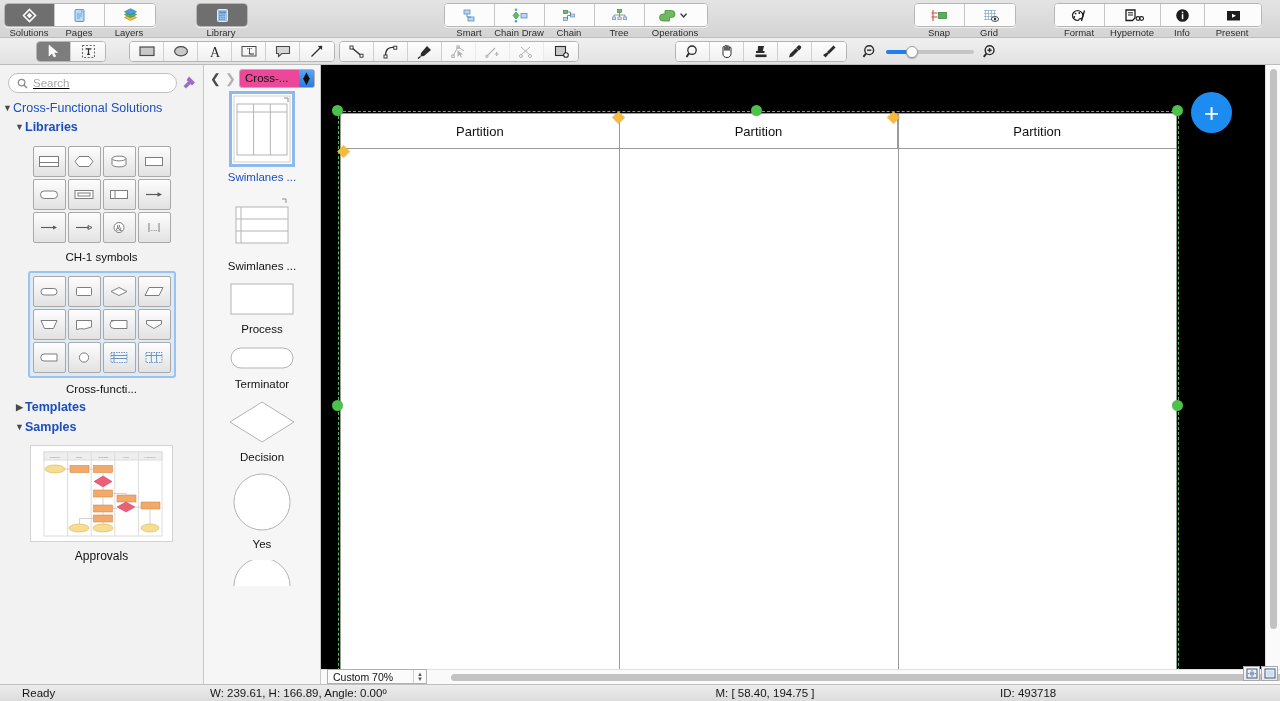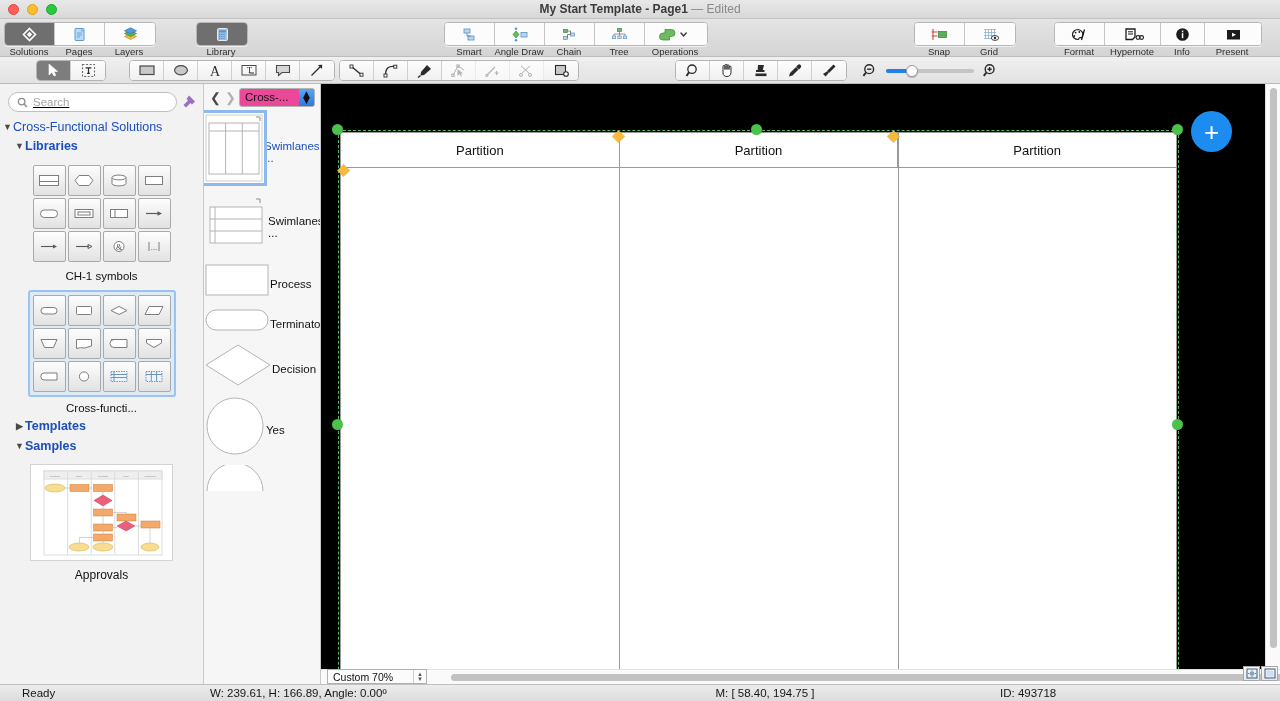--- a/index.html
+++ b/index.html
@@ -135,21 +135,21 @@
     flex: 1; height: 19px; background: #ec4899; border: 1px solid #b3b3b3; border-radius: 3px;
     display: flex; align-items: center; justify-content: space-between; padding-left: 5px; overflow: hidden;
   }
   .lib-select span { font-size: 11.5px; color: #111; white-space: nowrap; }
   .stepper {
     width: 15px; height: 100%; background: linear-gradient(#58a6f5,#2a7be0);
     display: flex; flex-direction: column; align-items: center; justify-content: center;
     color: #fff; font-size: 7px; line-height: 6px; flex: 0 0 15px;
   }
   .lib-scroll { flex: 1; overflow: hidden; padding-top: 3px; }
-  .lib-item { display: flex; flex-direction: row; align-items: center; margin-bottom: 10px; }
+  .lib-item { display: flex; flex-direction: column; align-items: center; margin-bottom: 10px; }
   .lib-item .thumb { position: relative; }
   .lib-item .name { font-size: 11.5px; color: #111; margin-top: 7px; }
   .lib-item.sel .name { color: #1b4fbf; }
   .thumb-sel { outline: 3px solid #8db9ec; background: #fff; }
 
   
   .canvas-wrap { flex: 1; position: relative; background: #000000; overflow: hidden; }
   .canvas-scroll-v {
     position: absolute; right: 0; top: 0; bottom: 14px; width: 15px;
     background: #fafafa; border-left: 1px solid #e0e0e0;
@@ -221,31 +221,20 @@
     width: 17px; height: 15px; background: linear-gradient(#fafafa,#e8e8e8);
     border: 1px solid #a8a8a8; display: flex; align-items: center; justify-content: center;
   }
   svg { display: block; }
 </style>
 </head>
 <body>
 
 <div class="app">
 
-  <div class="titlebar">
-    <div class="traffic">
-      <span class="tl red"></span>
-      <span class="tl yellow"></span>
-      <span class="tl green"></span>
-    </div>
-    <div class="title-text">
-      <span>My Start Template - Page1</span>
-      <span class="edited">— Edited</span>
-    </div>
-  </div>
 
   <div class="toolbar">
 
     <div class="grp" style="left:4px;">
       <div class="tb-seg">
         <div class="tb-btn dark">
           <svg width="17" height="17" viewBox="0 0 17 17">
               <path d="M8.5 2.5 L14.5 8.5 L8.5 14.5 L2.5 8.5 Z" fill="none" stroke="#fff" stroke-width="1.6"></path>
               <path d="M8.5 5.8 L11.2 8.5 L8.5 11.2 L5.8 8.5 Z" fill="#fff"></path>
             </svg>
@@ -333,21 +322,21 @@
         </div>
         <div class="tb-btn" style="width:62px">
           <svg width="34" height="17" viewBox="0 0 34 17">
               <path d="M6 3.5 h6.5 a3.5 3.5 0 0 1 0 7 h-2 v3.5 h-6.5 a3.5 3.5 0 0 1 0 -7 h2 z" fill="#6dba5f" stroke="#4a8f3e" stroke-width=".8"></path>
               <path d="M22 7 l2.6 3 l2.6 -3" fill="none" stroke="#3b3b3b" stroke-width="1.4" stroke-linecap="round"></path>
             </svg>
         </div>
       </div>
       <div class="labels-row">
         <span>Smart</span>
-        <span>Angle Draw</span>
+        <span>Chain Draw</span>
         <span>Chain</span>
         <span>Tree</span>
         <span style="width:62px">Operations</span>
       </div>
     </div>
 
     <div class="grp" style="left:914px;">
       <div class="tb-seg">
         <div class="tb-btn">
           <svg width="21" height="17" viewBox="0 0 21 17">

